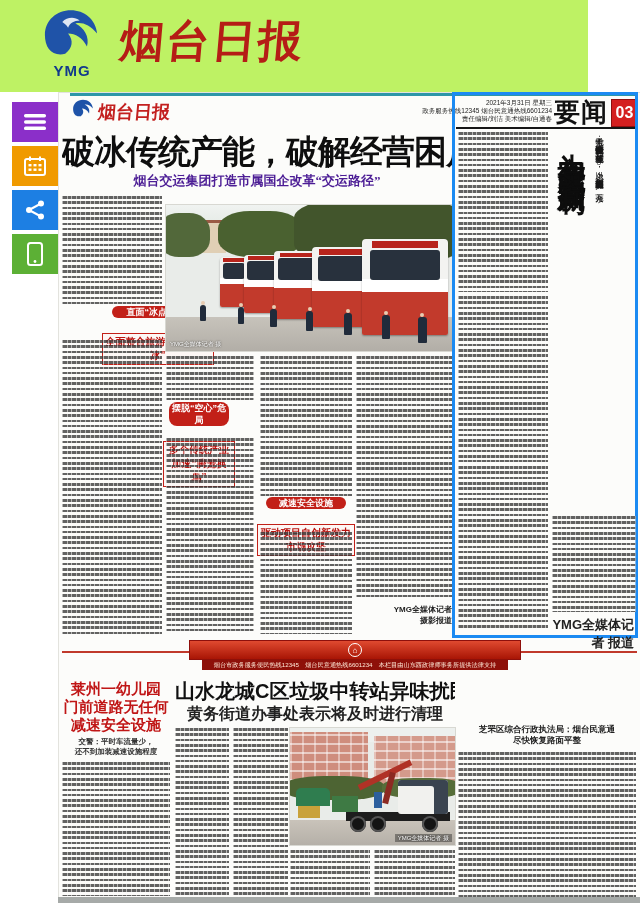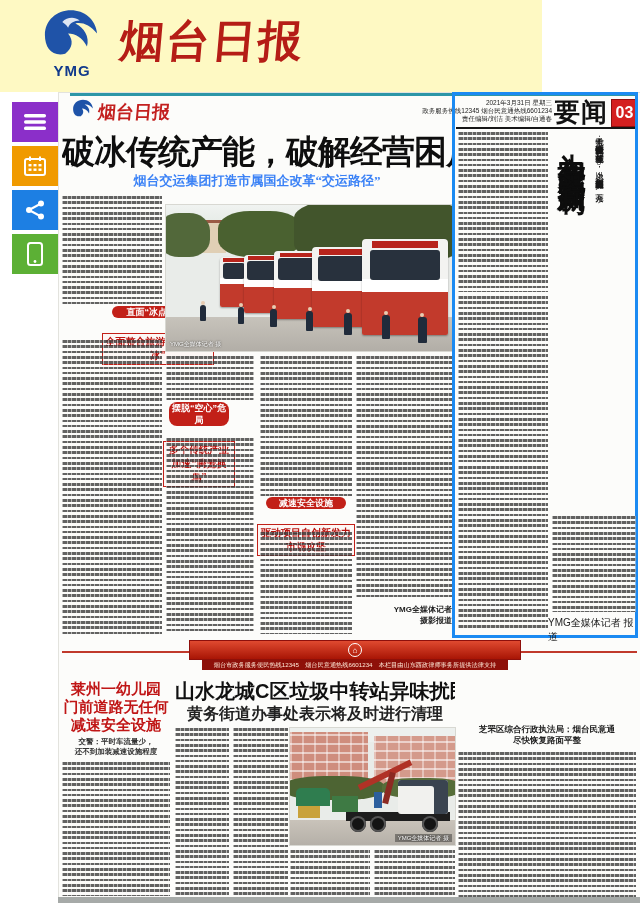--- a/index.html
+++ b/index.html
@@ -33,21 +33,21 @@
   .wheelt{position:absolute;border-radius:50%;background:#141414;box-shadow:inset 0 0 0 2px #555;}
   .cap{position:absolute;color:#fff;font-size:6px;line-height:8px;text-shadow:0 0 2px rgba(0,0,0,.9);}
   
   .red-head{color:#c01616;font-weight:bold;}
 </style>
 </head>
 <body>
 
 <div id="screen">
 
-  <div class="abs" style="left:0;top:0;width:542px;height:92px;background:#fef9c3;">
+  <div class="abs" style="left:0;top:0;width:588px;height:92px;background:#bef264;">
     <div class="abs" style="left:28px;top:6px;width:88px;height:78px;">
       <svg width="58" height="54" viewBox="0 0 40 36" style="position:absolute;left:14px;top:2px;">
         <path d="M20 1c9 0 17 6 18 16-5-6-10-8-15-7 6 3 10 9 8 16-3-6-8-9-13-9 4 5 3 10-2 14C7 33 2 27 2 18 2 8 10 1 20 1z" fill="#1f53a8"></path>
         <path d="M14 9c3-3 8-4 12-1-4 0-7 2-8 5-1-2-3-3-4-4z" fill="#ffffff" opacity=".85"></path>
       </svg>
       <div class="abs" style="left:0;top:56px;width:88px;text-align:center;font-weight:900;font-size:15px;color:#123a8c;letter-spacing:1px;">YMG</div>
     </div>
     <div class="abs serif" style="left:120px;top:12px;width:220px;font-size:44px;font-weight:bold;color:#b51d16;transform:skewX(-5deg);letter-spacing:2px;">烟台日报</div>
   </div>
 
@@ -104,21 +104,21 @@
     <div>责任编辑/刘洁 美术编辑/自通春</div>
   </div>
 
   <div class="abs" style="left:554px;top:95px;width:56px;font-size:26px;font-weight:900;color:#111;letter-spacing:1px;">要闻</div>
   <div class="abs" style="left:611px;top:99px;width:25px;height:26px;background:#d42020;border:1px solid #8e0f0f;color:#fff;font-size:16px;font-weight:bold;display:flex;align-items:center;justify-content:center;">03</div>
   <div class="abs" style="left:456px;top:127px;width:180px;height:2px;background:#161616;"></div>
 
   <div class="abs" style="left:60px;top:128px;width:394px;height:510px;"></div>
 
   <div class="abs" style="left:62px;top:130px;width:390px;text-align:center;font-size:33px;font-weight:900;letter-spacing:-1px;color:#0e0e0e;white-space:nowrap;overflow:hidden;">破冰传统产能，破解经营困局</div>
-  <div class="abs serif" style="left:62px;top:172px;width:390px;text-align:center;font-size:13px;font-weight:bold;color:#3b82f6;">烟台交运集团打造市属国企改革“交运路径”</div>
+  <div class="abs serif" style="left:62px;top:172px;width:390px;text-align:center;font-size:13px;font-weight:bold;color:#4c1d95;">烟台交运集团打造市属国企改革“交运路径”</div>
 
   <div class="tx" style="left:62px;top:196px;width:100px;height:108px;"></div>
   <div class="abs" style="left:62px;top:306px;width:112px;padding-left:40px;">
     <span class="kicker-pill">直面“冰点”市场</span>
     <span class="sub-box">全面整合旅游资源谋“破冰”</span>
   </div>
   <div class="tx" style="left:62px;top:340px;width:100px;height:294px;"></div>
 
   <div class="photo" style="left:166px;top:205px;width:286px;height:146px;">
     <div class="abs" style="left:0;top:0;width:286px;height:26px;background:linear-gradient(#f0f3f1,#e2e8e2);"></div>
@@ -169,21 +169,21 @@
   <div class="tx" style="left:458px;top:296px;width:90px;height:166px;"></div>
   <div class="tx" style="left:458px;top:466px;width:90px;height:164px;"></div>
 
   <div class="abs" style="left:551px;top:131px;width:85px;height:380px;overflow:hidden;">
     <div class="vwrap">
       <div class="v-kicker">东方电子：打通综合能源管理全链条，整体单耗节能20%以上，为园区用户年节省能耗支出620余万元</div>
       <div class="v-headline">为客户节能就是为客户赢利</div>
     </div>
   </div>
   <div class="tx" style="left:552px;top:516px;width:84px;height:96px;"></div>
-  <div class="abs" style="left:548px;top:616px;width:86px;font-size:10px;font-weight:normal;color:#222;">YMG全媒体记者 报道</div>
+  <div class="abs" style="left:548px;top:616px;width:86px;text-align:right;font-size:13px;font-weight:bold;color:#222;">YMG全媒体记者 报道</div>
 
   <div class="abs" style="left:62px;top:651px;width:575px;height:2px;background:#c0392b;"></div>
   <div class="abs" style="left:190px;top:641px;width:330px;height:18px;background:linear-gradient(#e04a30,#a81505);display:flex;align-items:center;justify-content:center;gap:5px;box-shadow:0 0 0 1px #8e0f0b;">
     <span style="width:12px;height:12px;border:1.3px solid #fff;border-radius:50%;display:flex;align-items:center;justify-content:center;font-size:8px;color:#fff;">⌂</span>
   </div>
   <div class="abs" style="left:202px;top:659px;width:306px;height:11px;background:#8e1009;color:#ffe9d8;font-size:6.2px;line-height:11px;text-align:center;overflow:hidden;">烟台市政务服务便民热线12345　烟台民意通热线6601234　本栏目由山东西政律师事务所提供法律支持</div>
 
   <div class="abs" style="left:60px;top:676px;width:112px;height:225px;"></div>
   <div class="abs serif red-head" style="left:62px;top:680px;width:108px;text-align:center;font-size:15px;line-height:18px;">
     <div>莱州一幼儿园</div>

